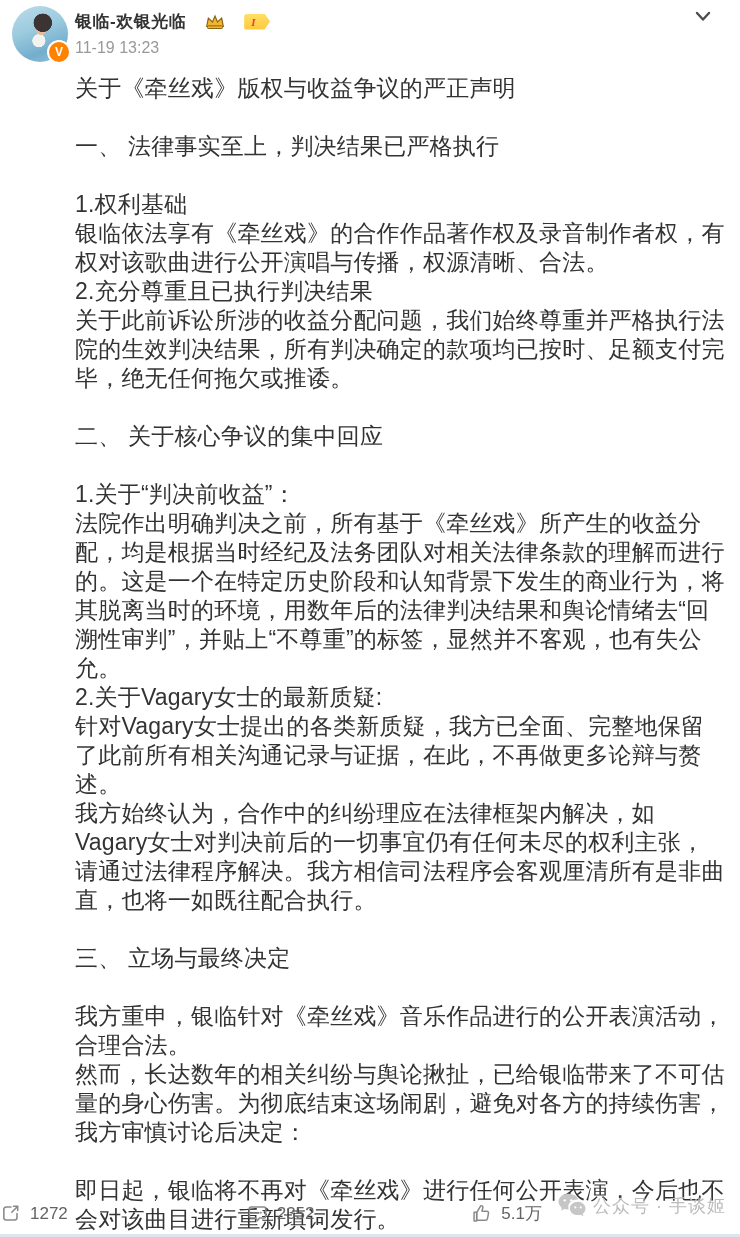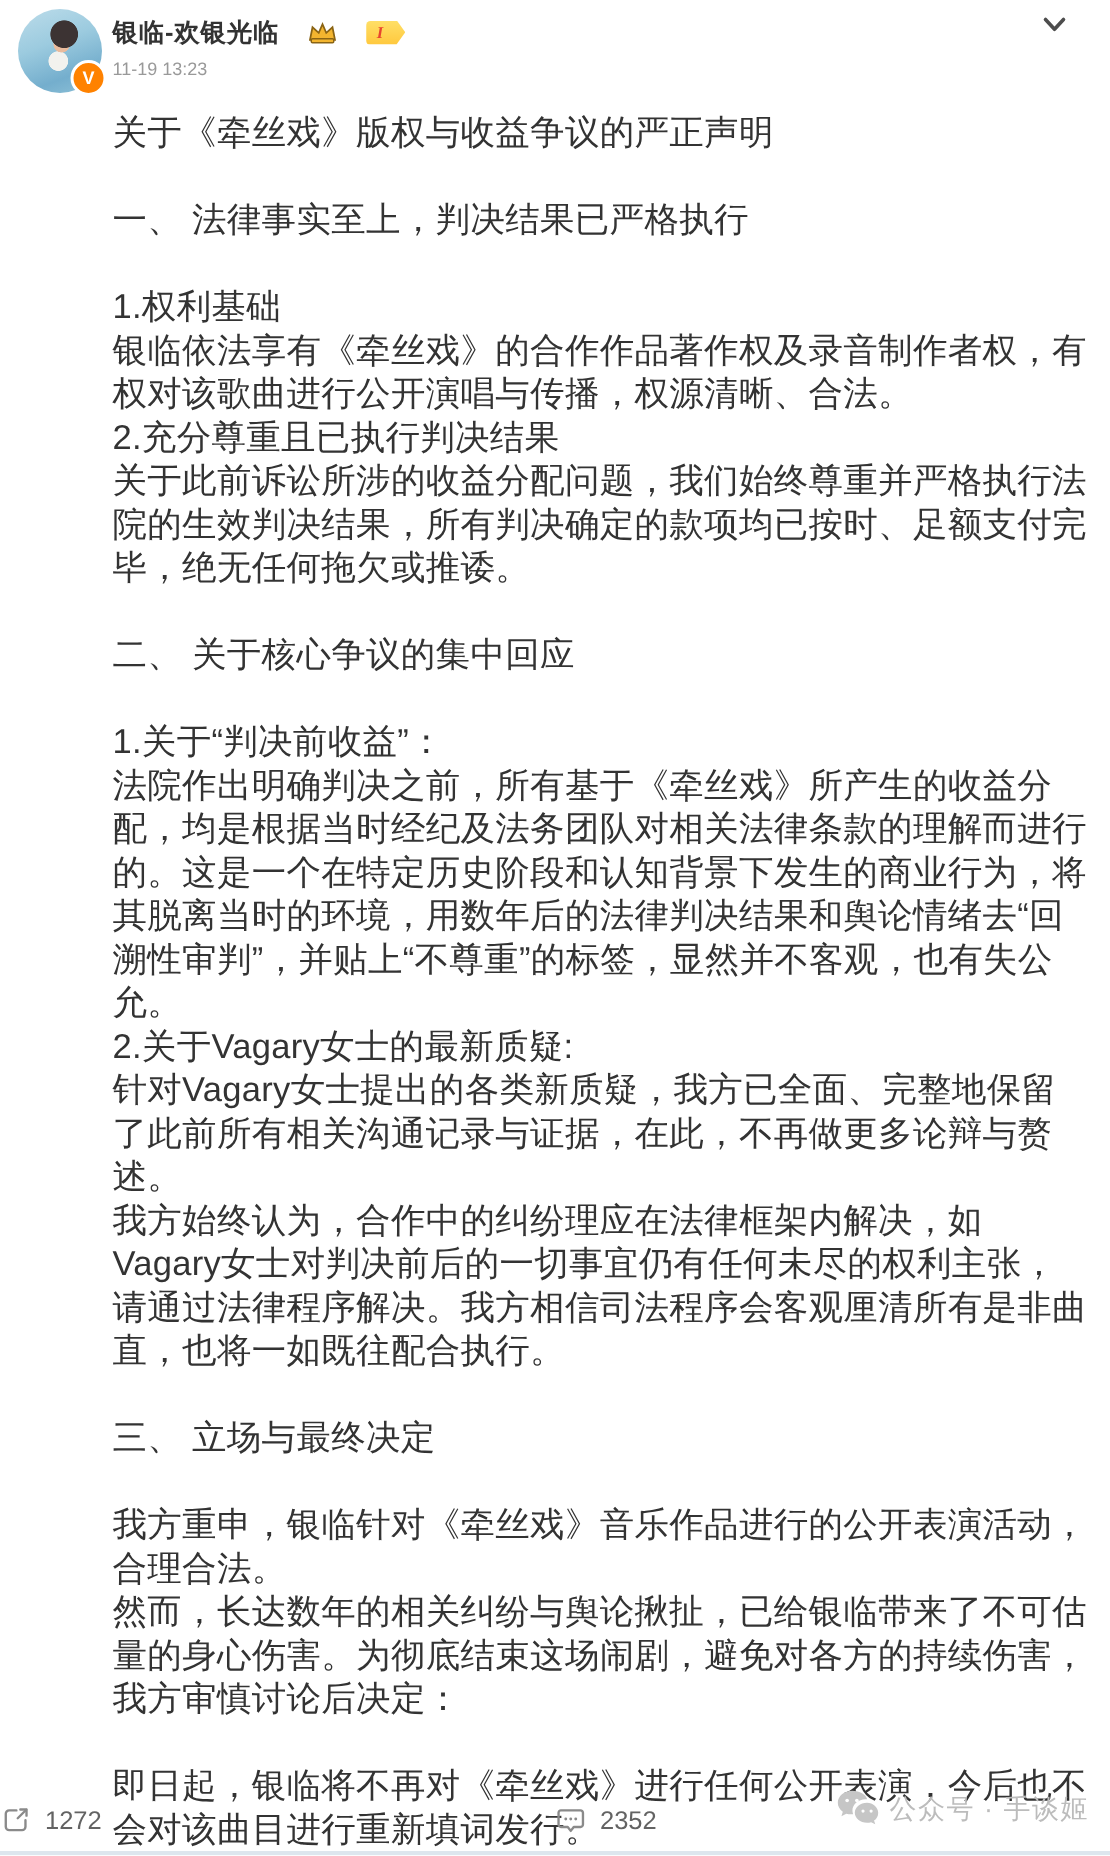--- a/index.html
+++ b/index.html
@@ -38,21 +38,21 @@
   .vip-badge{
     height:16px;min-width:26px;
     background:linear-gradient(180deg,#ffdf66,#ffc83d);
     clip-path:polygon(0 0,78% 0,100% 50%,78% 100%,0 100%);
     border-radius:3px;
     display:flex;align-items:center;justify-content:flex-start;
     padding-left:7px;box-sizing:border-box;
     font-family:"Liberation Serif","DejaVu Serif",serif;
     font-style:italic;font-weight:bold;font-size:11px;color:#e8442e;
   }
-  .timestamp{margin-top:6px;font-size:12px;color:#999;}
+  .timestamp{margin-top:6px;font-size:16px;color:#999;}
   .chevron{position:absolute;right:25px;top:4px;width:24px;height:24px;cursor:pointer;}
   
   .content{
     margin:10px 15px 0 75px;
     font-size:23px;line-height:29px;color:#333;
     letter-spacing:.2px;
   }
   .content .body-text{white-space:pre-wrap;}
   .collapse-link{color:#3b82f6;text-decoration:none;cursor:pointer;}
   
@@ -157,15 +157,22 @@
     </div>
     <div class="action">
       <svg width="21" height="21" viewBox="0 0 24 24">
         <path d="M4.5 4.5 h15 a1.8 1.8 0 0 1 1.8 1.8 v9 a1.8 1.8 0 0 1 -1.8 1.8 h-5.2 l-2.3 3 -2.3 -3 H4.5 a1.8 1.8 0 0 1 -1.8 -1.8 v-9 a1.8 1.8 0 0 1 1.8 -1.8 Z" fill="none" stroke="#8a8a8a" stroke-width="1.8" stroke-linejoin="round"></path>
         <circle cx="8.2" cy="11" r="1.1" fill="#8a8a8a"></circle>
         <circle cx="12" cy="11" r="1.1" fill="#8a8a8a"></circle>
         <circle cx="15.8" cy="11" r="1.1" fill="#8a8a8a"></circle>
       </svg>
       <span>2352</span>
     </div>
+    <div class="action like">
+      <svg width="21" height="21" viewBox="0 0 24 24">
+        <path d="M3.5 10.5 h3 v10 h-3 Z" fill="none" stroke="#8a8a8a" stroke-width="1.7" stroke-linejoin="round"></path>
+        <path d="M6.5 19.5 V11 l4.2 -7.2 c.4 -.7 1.3 -1 2 -.6 .8.4 1.1 1.2.9 2 L12.5 9.3 h5.6 c1.2 0 2.1 1.1 1.9 2.3 l-1.2 6.3 c-.2 1 -1.1 1.8 -2.2 1.8 H6.5 Z" fill="none" stroke="#8a8a8a" stroke-width="1.7" stroke-linejoin="round"></path>
+      </svg>
+      <span>5.1万</span>
+    </div>
   </div>
 
 </div>
 
 </body></html>

